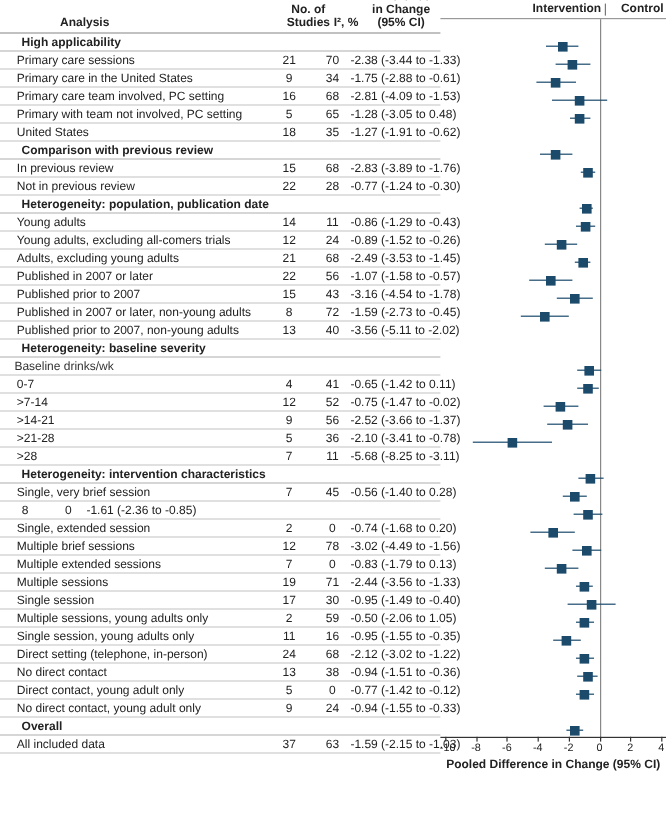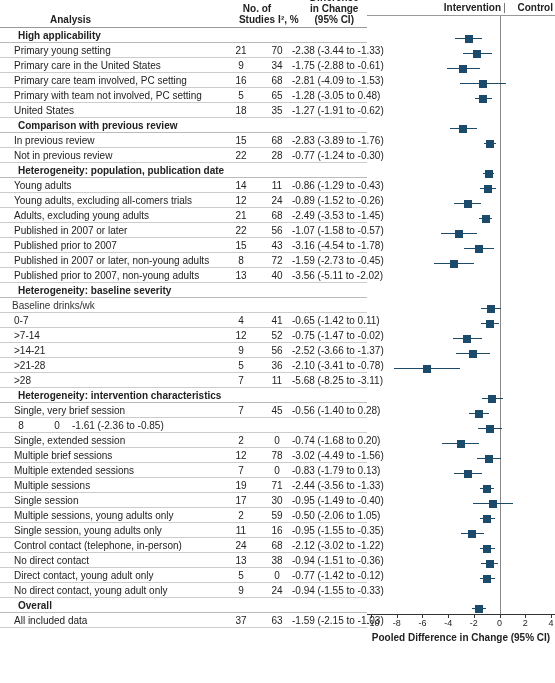--- a/index.html
+++ b/index.html
@@ -103,21 +103,21 @@
         <span>I²,</span> <span>%</span>
       </div>
       <div class="col-eff">
         <span>Pooled Difference</span><br>
         <span>in Change (95% CI)</span>
       </div>
     </div>
     <div id="table-body">
         <div class="group-header">High applicability</div>
         <div class="datarow">
-          <div class="c-analysis">Primary young setting</div>
+          <div class="c-analysis">Primary care sessions</div>
           <div class="c-n">21</div>
           <div class="c-i2">70</div>
           <div class="c-eff">-2.38 (-3.44 to -1.33)</div>
         </div>
         <div class="datarow">
           <div class="c-analysis">Primary care in the United States</div>
           <div class="c-n">9</div>
           <div class="c-i2">34</div>
           <div class="c-eff">-1.75 (-2.88 to -0.61)</div>
         </div>
@@ -275,21 +275,21 @@
           <div class="c-i2">59</div>
           <div class="c-eff">-0.50 (-2.06 to 1.05)</div>
         </div>
         <div class="datarow">
           <div class="c-analysis">Single session, young adults only</div>
           <div class="c-n">11</div>
           <div class="c-i2">16</div>
           <div class="c-eff">-0.95 (-1.55 to -0.35)</div>
         </div>
         <div class="datarow">
-          <div class="c-analysis">Control contact (telephone, in-person)</div>
+          <div class="c-analysis">Direct setting (telephone, in-person)</div>
           <div class="c-n">24</div>
           <div class="c-i2">68</div>
           <div class="c-eff">-2.12 (-3.02 to -1.22)</div>
         </div>
         <div class="datarow">
           <div class="c-analysis">No direct contact</div>
           <div class="c-n">13</div>
           <div class="c-i2">38</div>
           <div class="c-eff">-0.94 (-1.51 to -0.36)</div>
         </div>

